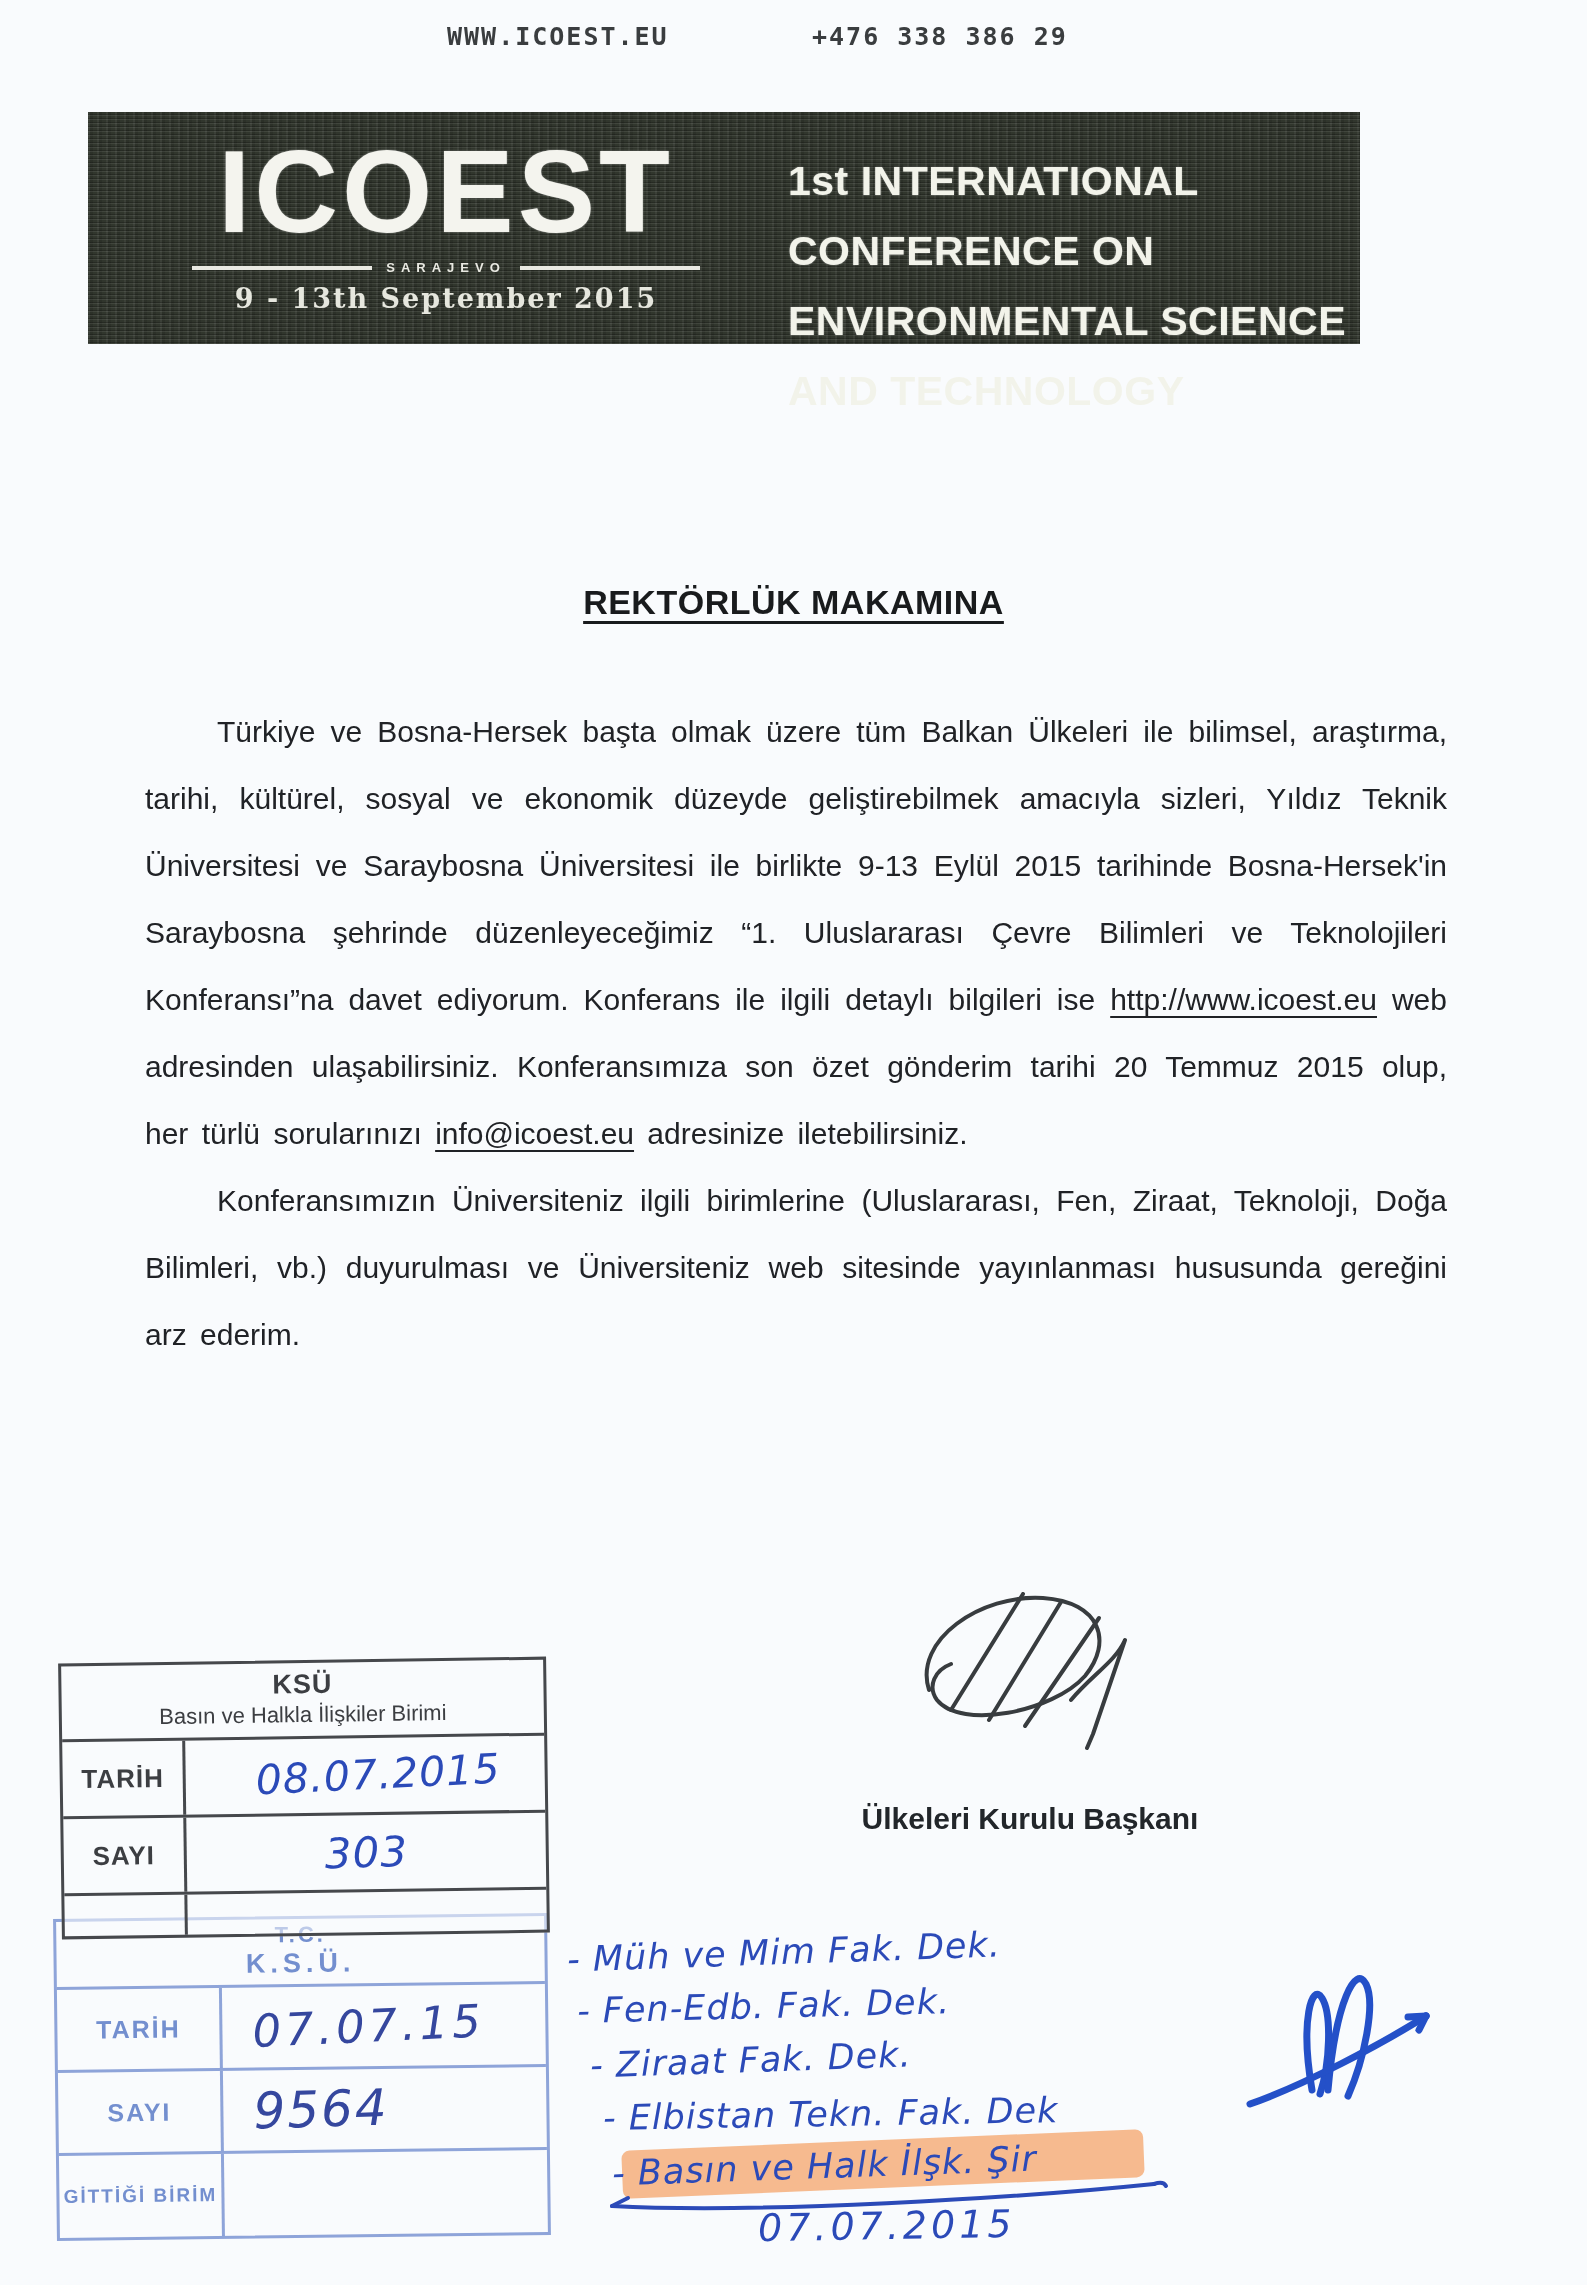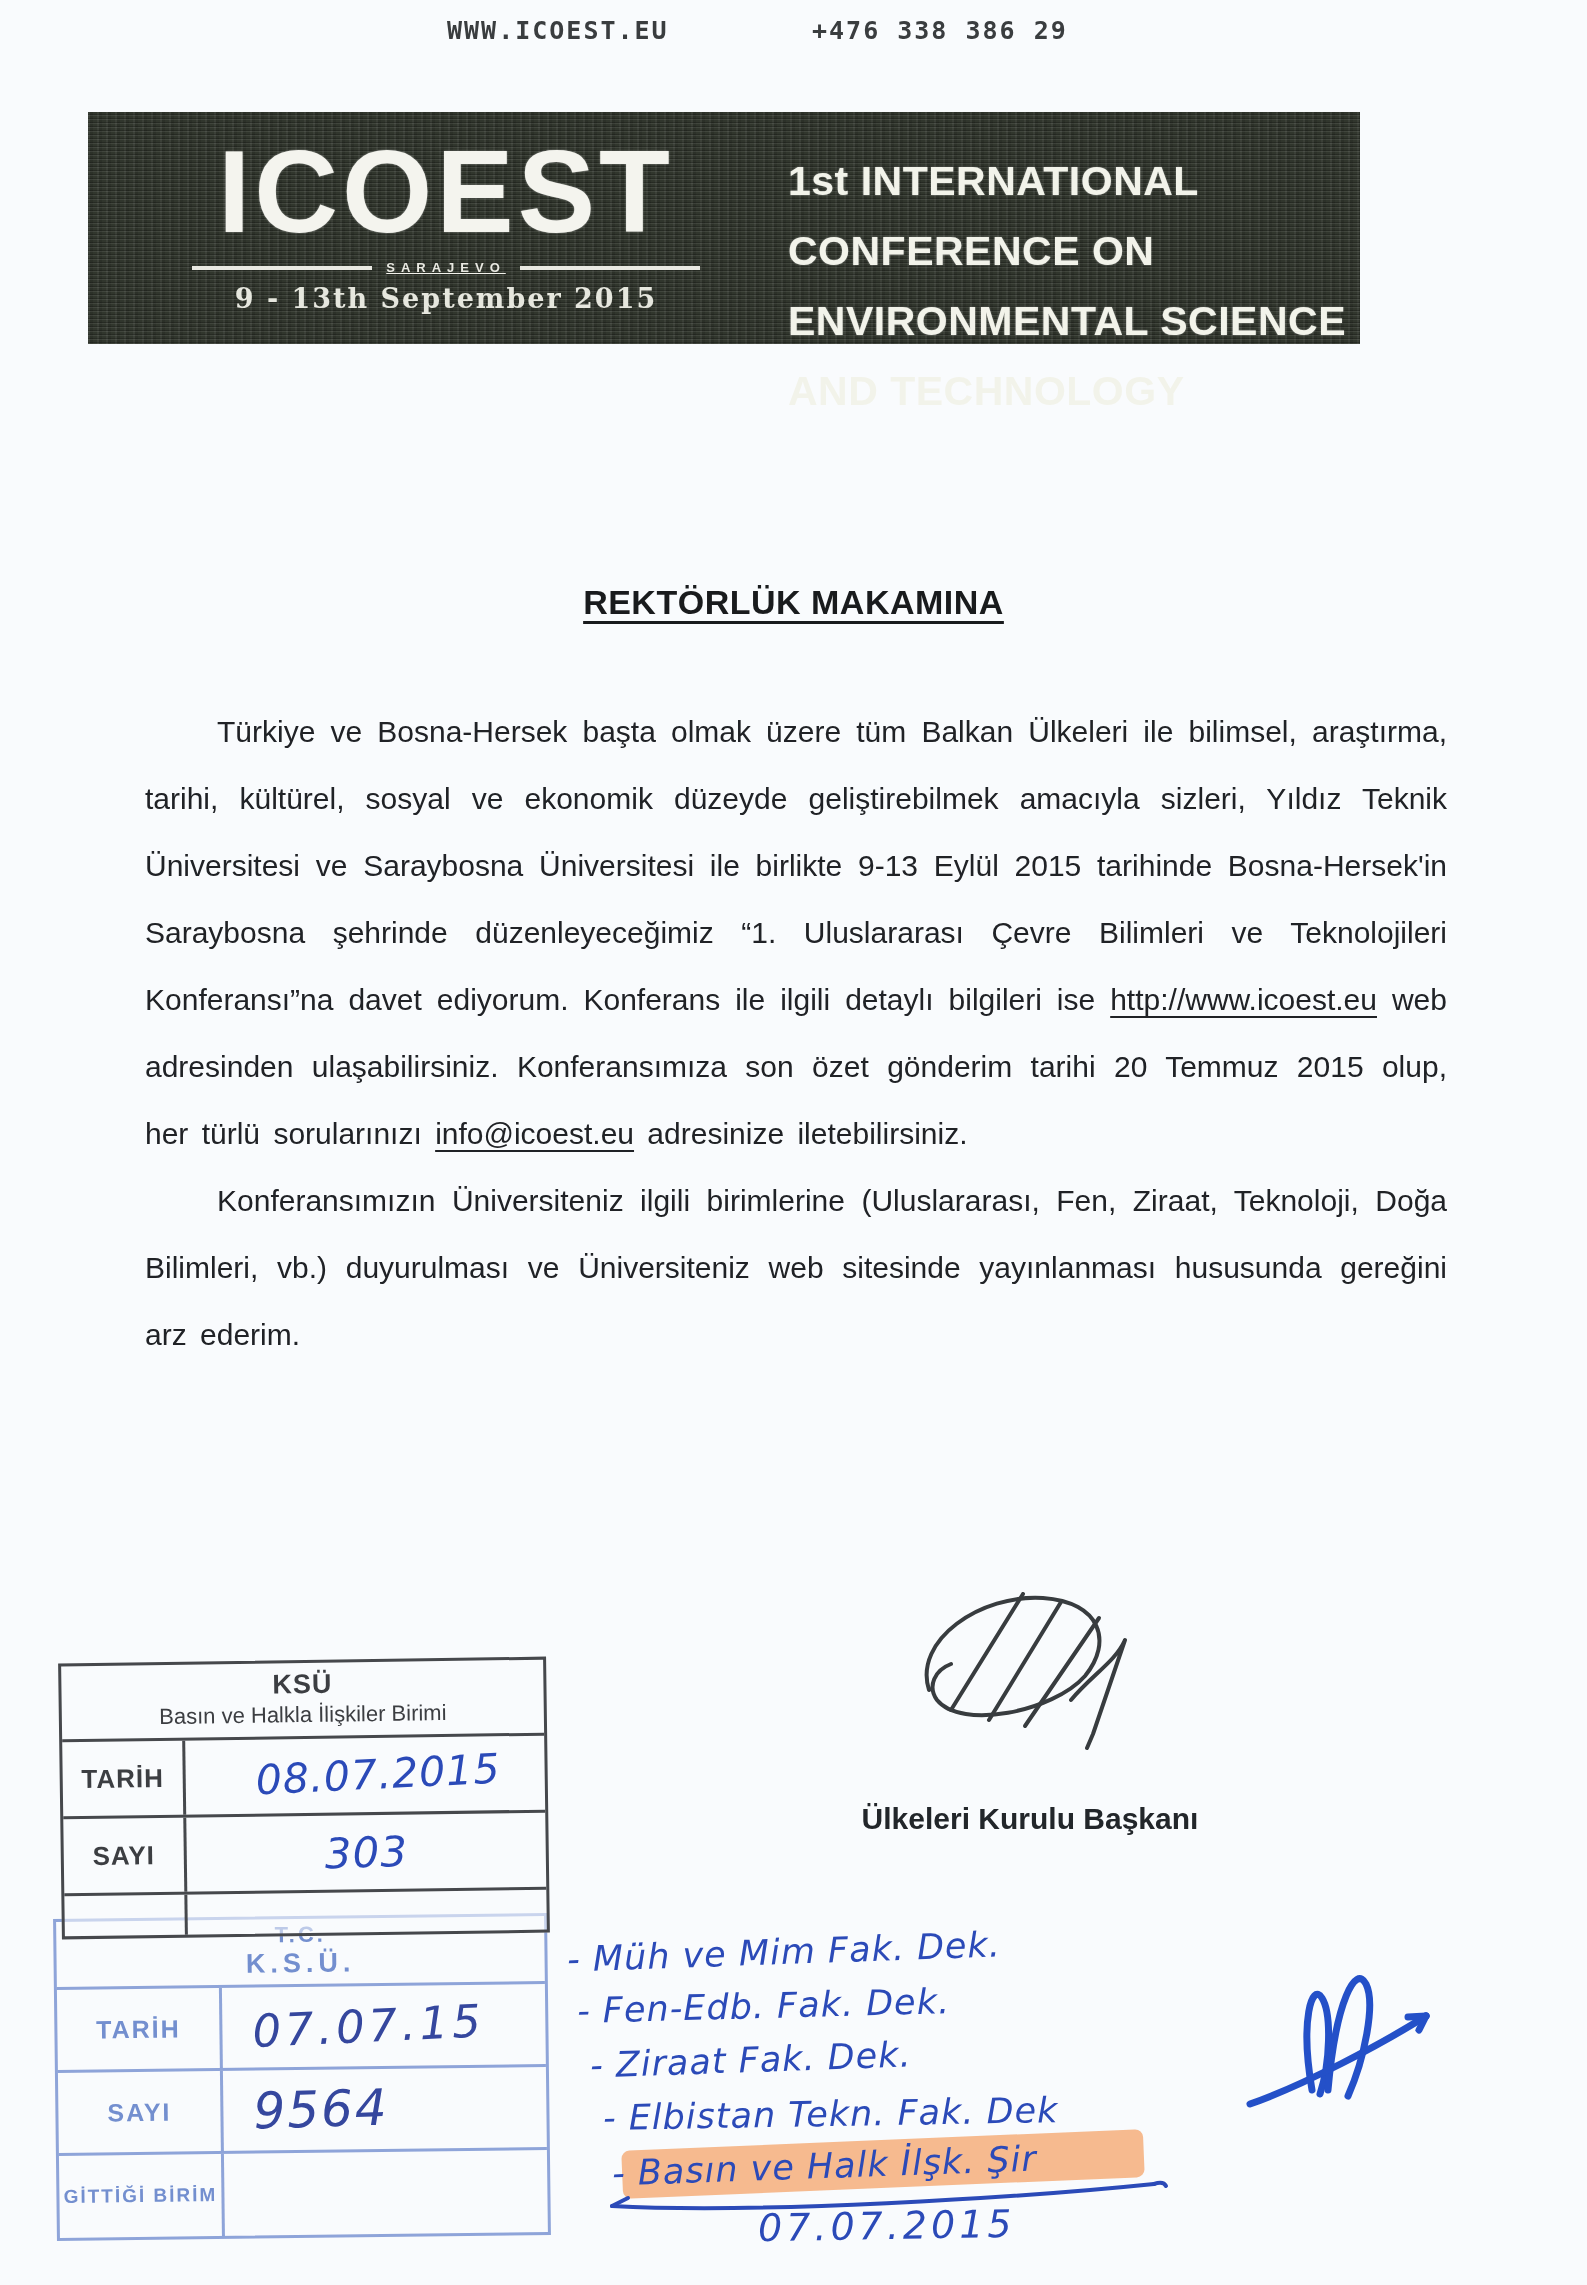--- a/index.html
+++ b/index.html
@@ -3,42 +3,42 @@
 <meta charset="utf-8">
 <style>
   html,body{margin:0;padding:0;background:#e8eaec;}
   .page{
     position:relative; width:1587px; height:2285px; margin:0 auto;
     background:#f9fbfd;
     font-family:"Liberation Sans", sans-serif;
     color:#212327; overflow:hidden;
   }
   
-  .topline{position:absolute; top:16px; left:0; width:100%; height:36px;}
+  .topline{position:absolute; top:22px; left:0; width:100%; height:36px;}
   .dotmx{
     position:absolute; font-family:"DejaVu Sans Mono", monospace;
     font-size:25px; font-weight:bold; letter-spacing:2px; color:#3a3d3f;
   }
   .site{left:447px; top:0;}
   .phone{left:812px; top:0;}
   
   .banner{
     position:absolute; left:88px; top:112px; width:1272px; height:232px;
     background-color:#31362d;
     background-image:
       repeating-linear-gradient(0deg, rgba(255,255,255,.08) 0 1px, rgba(0,0,0,.22) 1px 2px, rgba(255,255,255,0) 2px 4px),
       repeating-linear-gradient(90deg, rgba(255,255,255,.05) 0 2px, rgba(0,0,0,.10) 2px 5px, rgba(255,255,255,0) 5px 9px);
     color:#f2f2ec;
   }
   .b-left{position:absolute; left:28px; top:6px; width:660px; text-align:center;}
   .b-logo{
     font-size:116px; font-weight:bold; letter-spacing:4px; line-height:1.28;
     color:#f4f4ee; text-shadow:0 0 2px rgba(255,255,255,.5);
   }
-  .b-sep{display:flex; align-items:center; justify-content:center; gap:14px; margin-top:-6px;text-decoration:underline;}
+  .b-sep{display:flex; align-items:center; justify-content:center; gap:14px; margin-top:-6px;}
   .b-bar{display:inline-block; width:180px; height:4px; background:#e9e9e2;}
   .b-loc{font-size:13px; letter-spacing:6px; font-weight:bold; color:#e9e9e2;}
   .b-dates{
     margin-top:8px; font-family:"DejaVu Serif", serif;
     font-size:27px; font-weight:bold; letter-spacing:2px; color:#e6e7de;
   }
   .b-right{
     position:absolute; left:700px; top:34px; width:560px;
     font-size:41px; font-weight:800; line-height:70px; letter-spacing:0.5px;
     color:#f2f3ea; text-shadow:0 0 2px rgba(255,255,255,.4);

